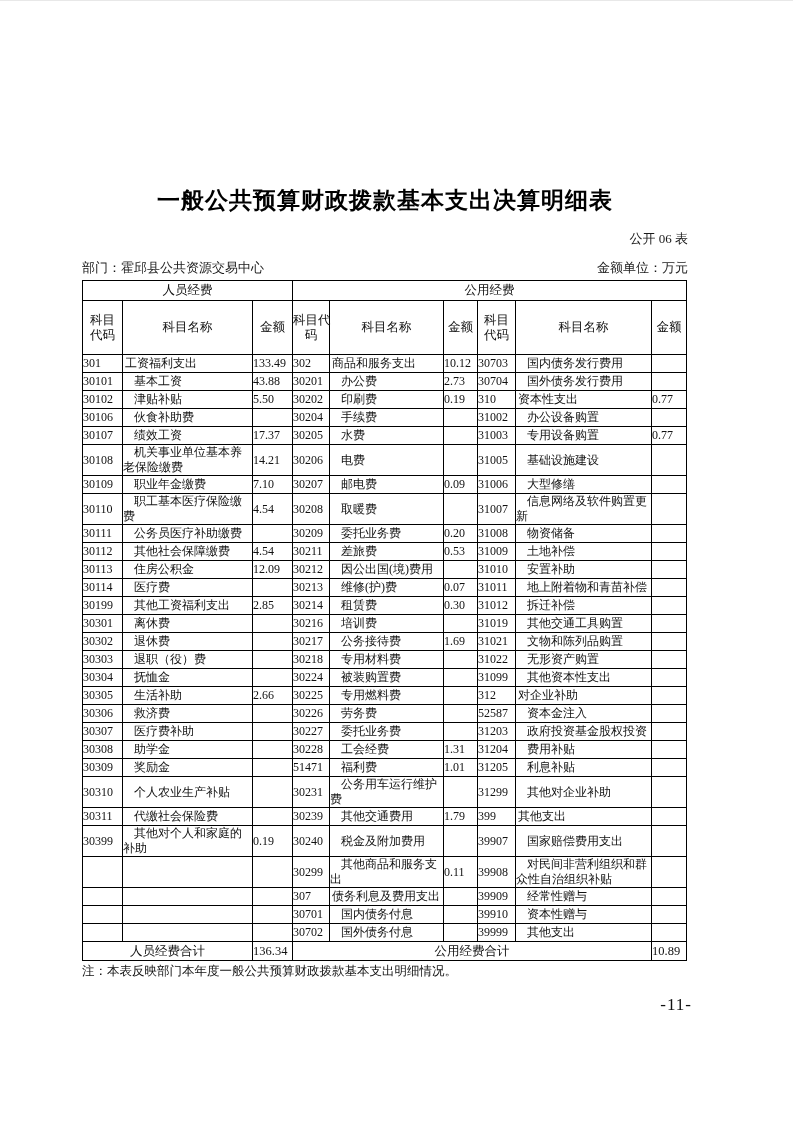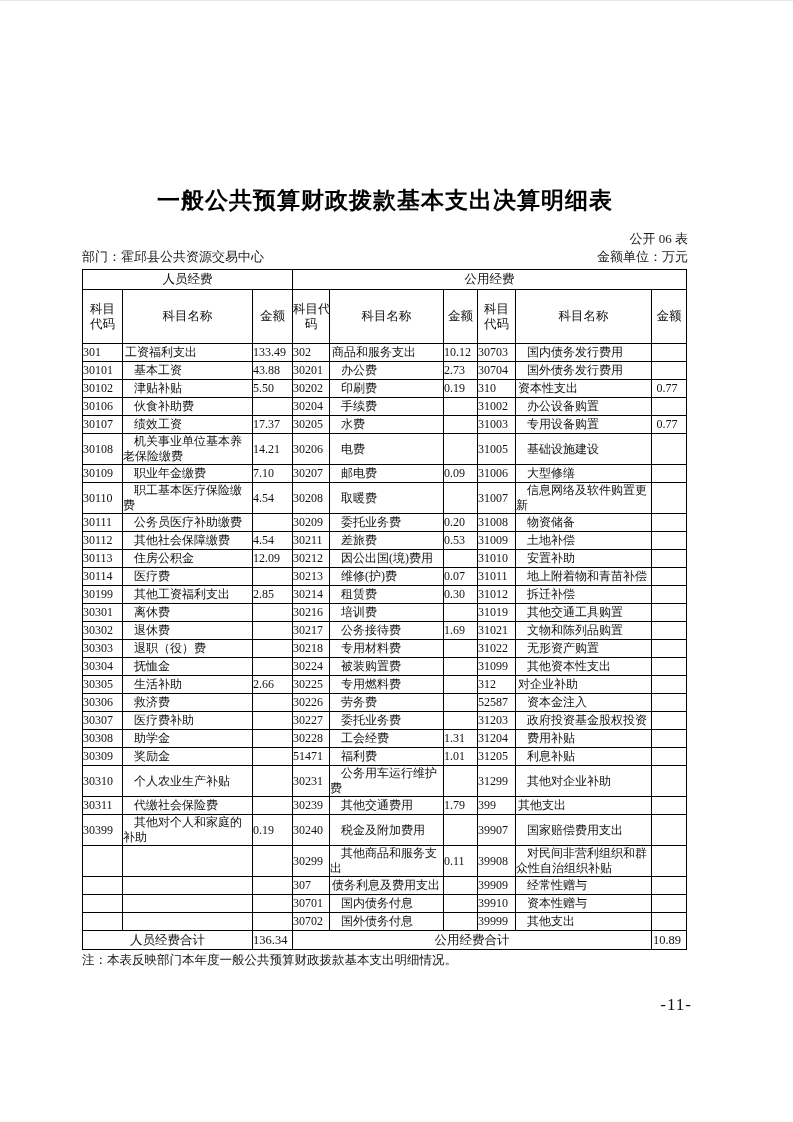--- a/index.html
+++ b/index.html
@@ -20,21 +20,21 @@
     color:#000;
   }
   .meta-right{
     margin-top:14px;
     text-align:right;
     font-size:13px;
   }
   .meta-row{
     display:flex;justify-content:space-between;
     font-size:13px;
-    margin-top:0;
+    margin-top:11px;
     margin-bottom:3px;
   }
   table.budget{
     border-collapse:collapse;
     table-layout:fixed;
     width:558px;
     border:1.5px solid #000;
   }
   table.budget td, table.budget th{
     border:1px solid #000;
@@ -51,21 +51,21 @@
   td.code{height:17px;text-align:left;padding-left:2px;font-size:12px;}
   td.name{
     text-align:left;
     white-space:pre-line;
     text-indent:11px;
     font-size:11.5px;
     overflow:hidden;
   }
   td.name.parent{text-indent:2px;}
   td.amt{text-align:left;padding-left:2px;font-size:11.5px;white-space:nowrap;}
-  td.amt.right{text-align:center;padding-left:0;padding-right:4px;}
+  td.amt.right{text-align:left;padding-left:0;padding-right:4px;}
   tr.totals td{height:18px;font-size:12.5px;}
   tr.totals td.tlabel{text-align:center;}
   .note{
     font-size:12.5px;
     margin-top:2px;
     color:#111;
   }
   .page-number{
     position:absolute;
     right:101px;

